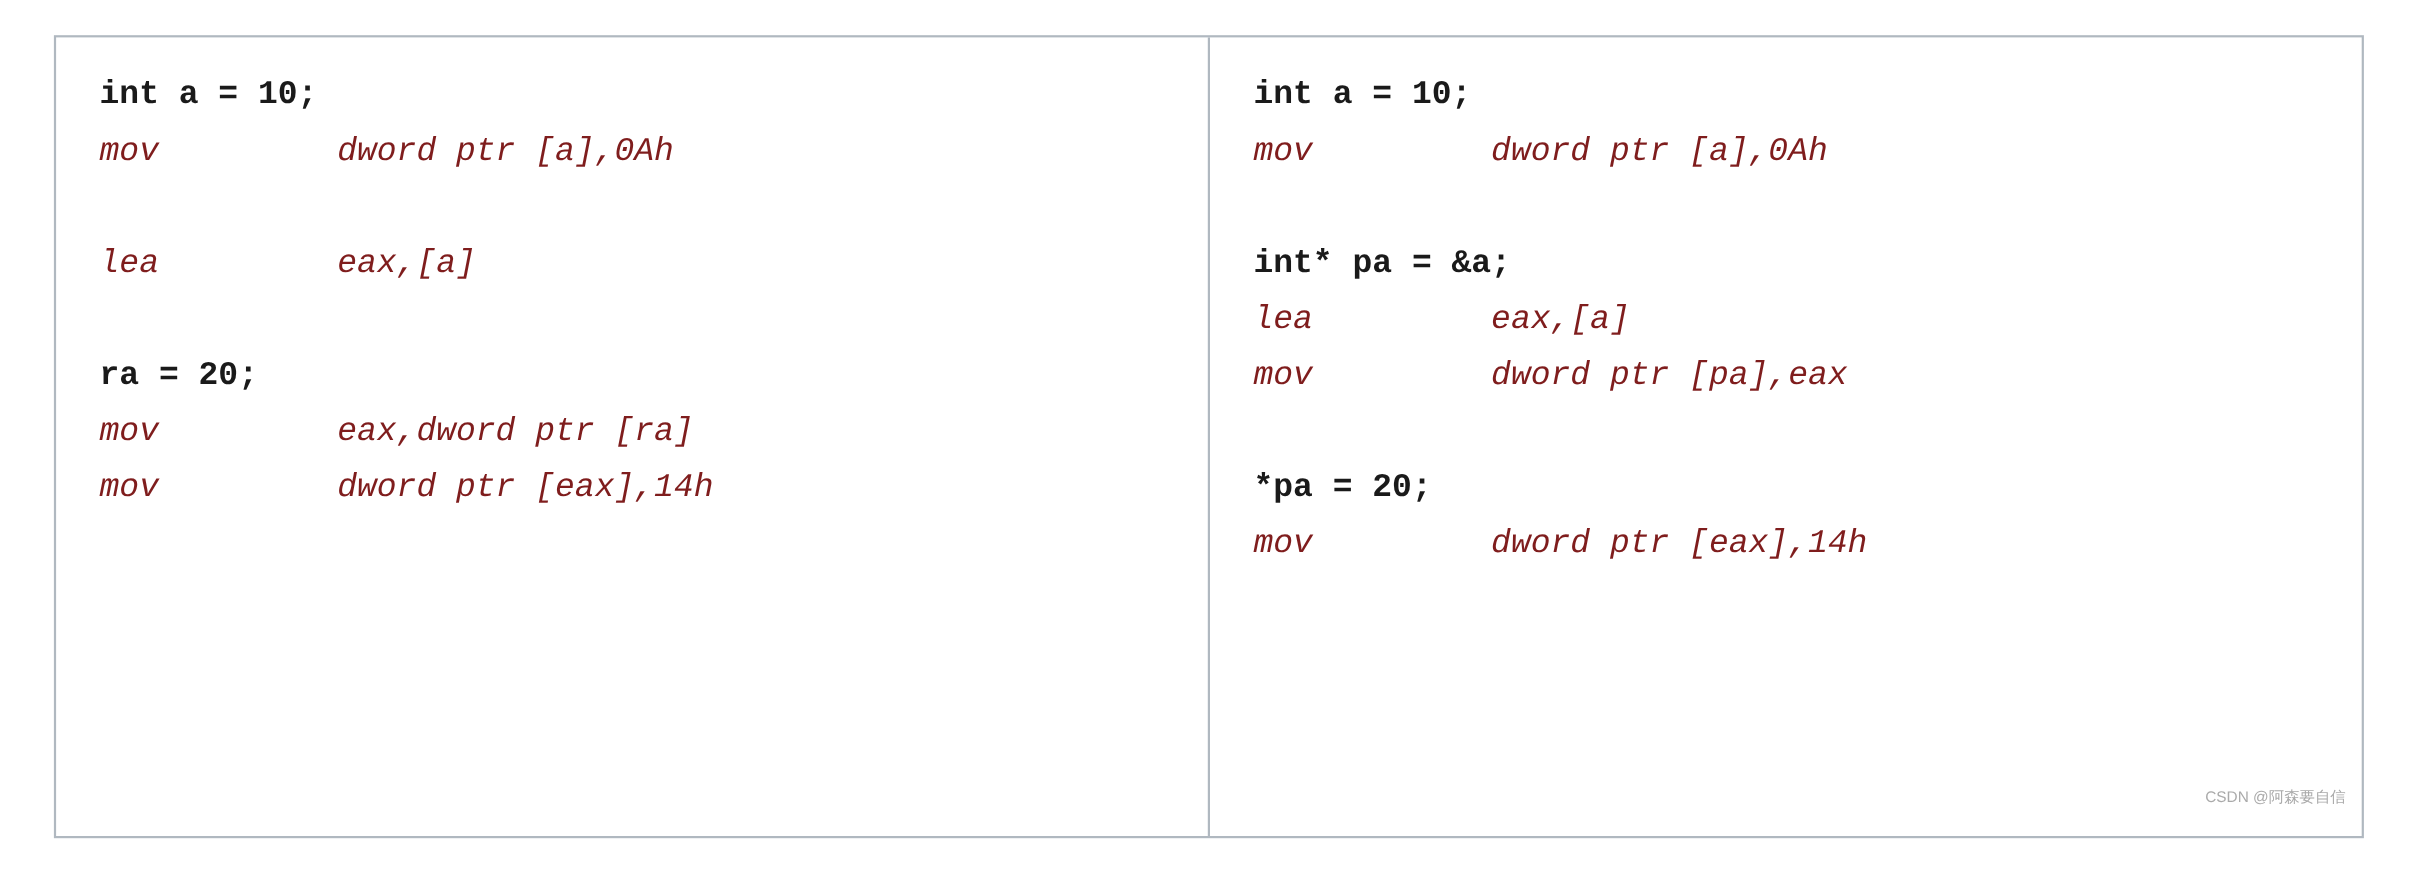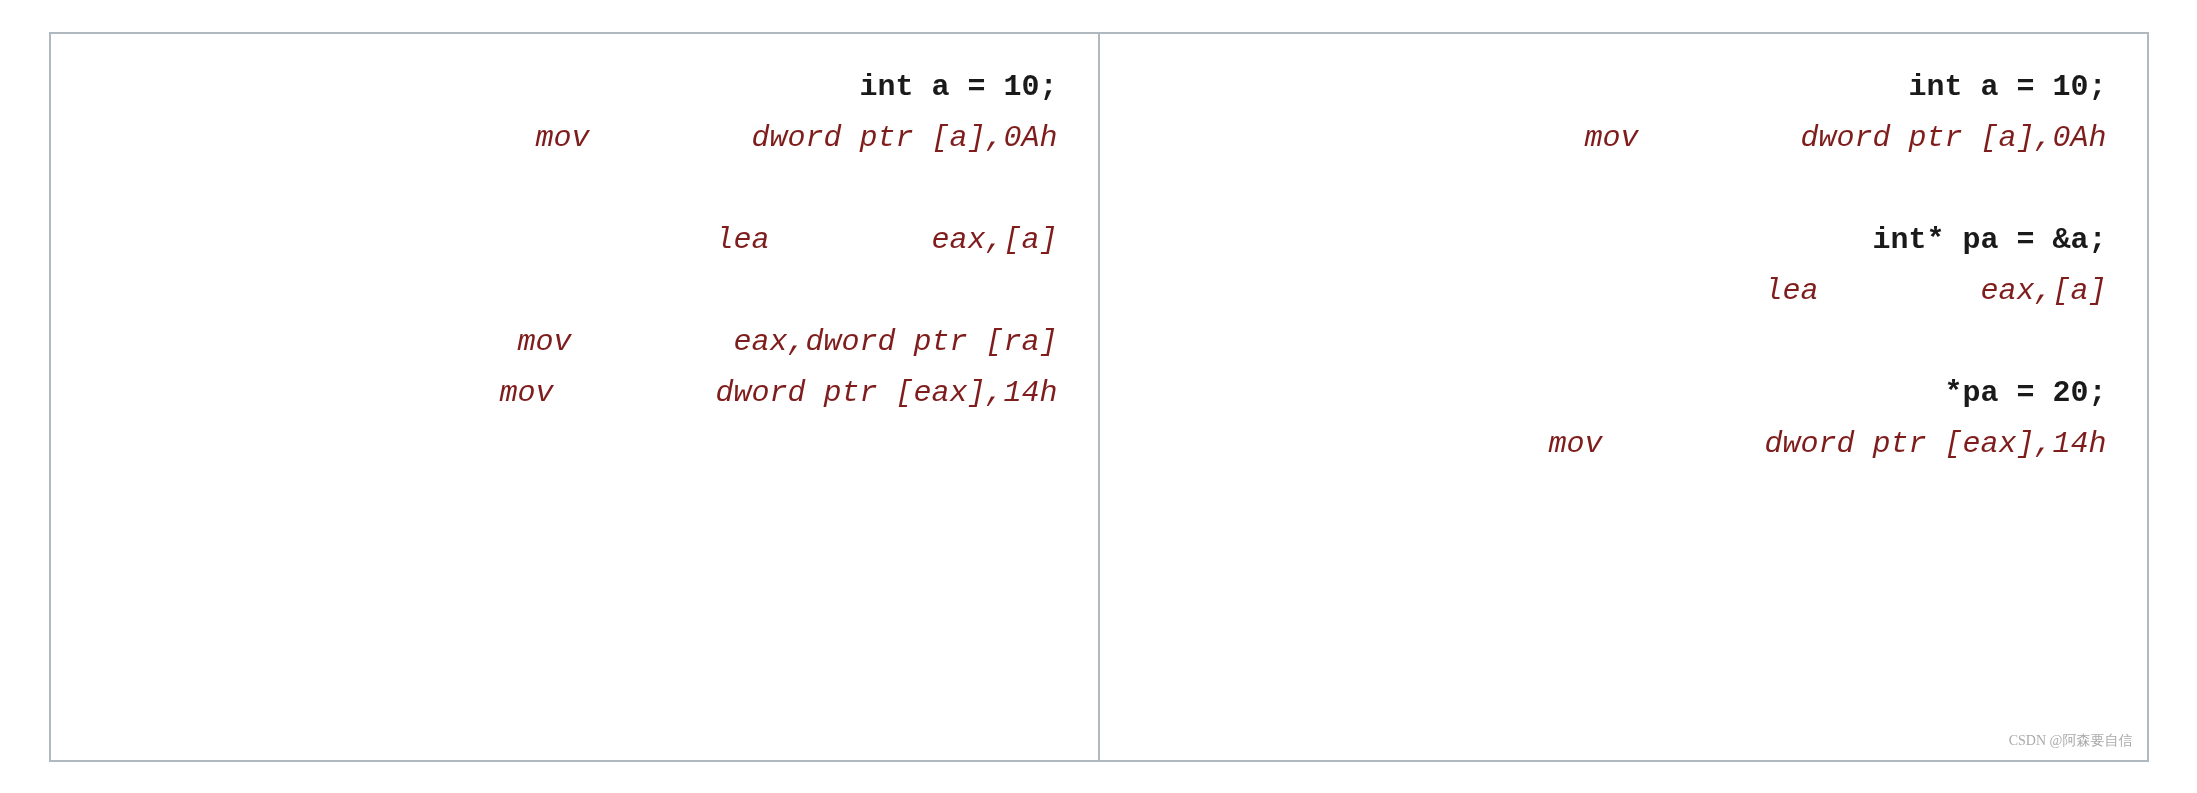--- a/index.html
+++ b/index.html
@@ -1,19 +1,18 @@
 <!DOCTYPE html>
 <html><head>
   <meta charset="utf-8">
   <style>
     * {
       margin: 0;
       padding: 0;
       box-sizing: border-box;
-      text-align: right;
     }
 
     body {
       background: #fff;
       display: flex;
       justify-content: center;
       align-items: center;
       min-height: 100vh;
       font-family: 'Courier New', Courier, monospace;
     }
@@ -62,49 +61,51 @@
       font-style: italic;
     }
 
     .code-blank {
       display: block;
       height: 1.7em;
     }
 
     .watermark {
       position: absolute;
-      bottom: 10px;
+      bottom: 26px;
       right: 14px;
       font-size: 14px;
       color: #aaa;
-      font-family: Liberation Serif, serif;
+      font-family: Liberation Sans, sans-serif;
     }
   </style>
 </head>
 <body>
 
 <div class="outer-container">
   <div class="code-table">
 
     <div class="code-panel" id="left-panel">
     <span class="code-line code-keyword">int a = 10;</span>
         <span class="code-line code-asm">mov         dword ptr [a],0Ah</span>
         <span class="code-blank"></span>
         <span class="code-line code-asm">lea         eax,[a]</span>
         <span class="code-blank"></span>
+        <span class="code-line code-keyword">ra = 20;</span>
         <span class="code-line code-asm">mov         eax,dword ptr [ra]</span>
         <span class="code-line code-asm">mov         dword ptr [eax],14h</span>
       </div>
 
     <div class="code-panel" id="right-panel">
     <span class="code-line code-keyword">int a = 10;</span>
         <span class="code-line code-asm">mov         dword ptr [a],0Ah</span>
         <span class="code-blank"></span>
         <span class="code-line code-keyword">int* pa = &amp;a;</span>
         <span class="code-line code-asm">lea         eax,[a]</span>
+        <span class="code-line code-asm">mov         dword ptr [pa],eax</span>
         <span class="code-blank"></span>
         <span class="code-line code-keyword">*pa = 20;</span>
         <span class="code-line code-asm">mov         dword ptr [eax],14h</span>
       </div>
 
     <span class="watermark">CSDN @阿森要自信</span>
   </div>
 </div>
 
 </body></html>

